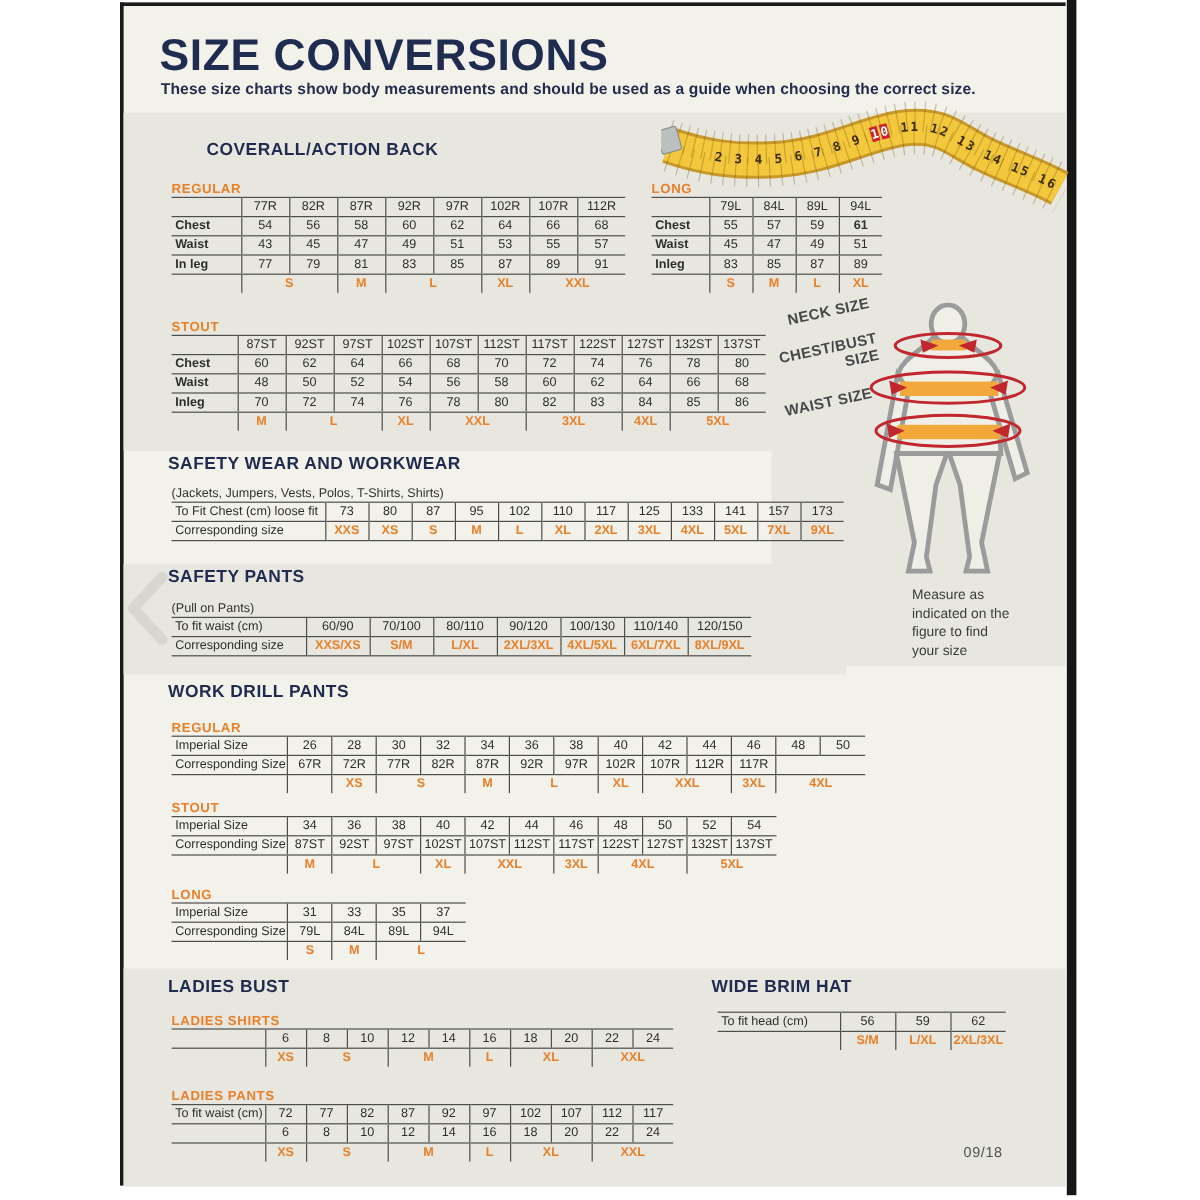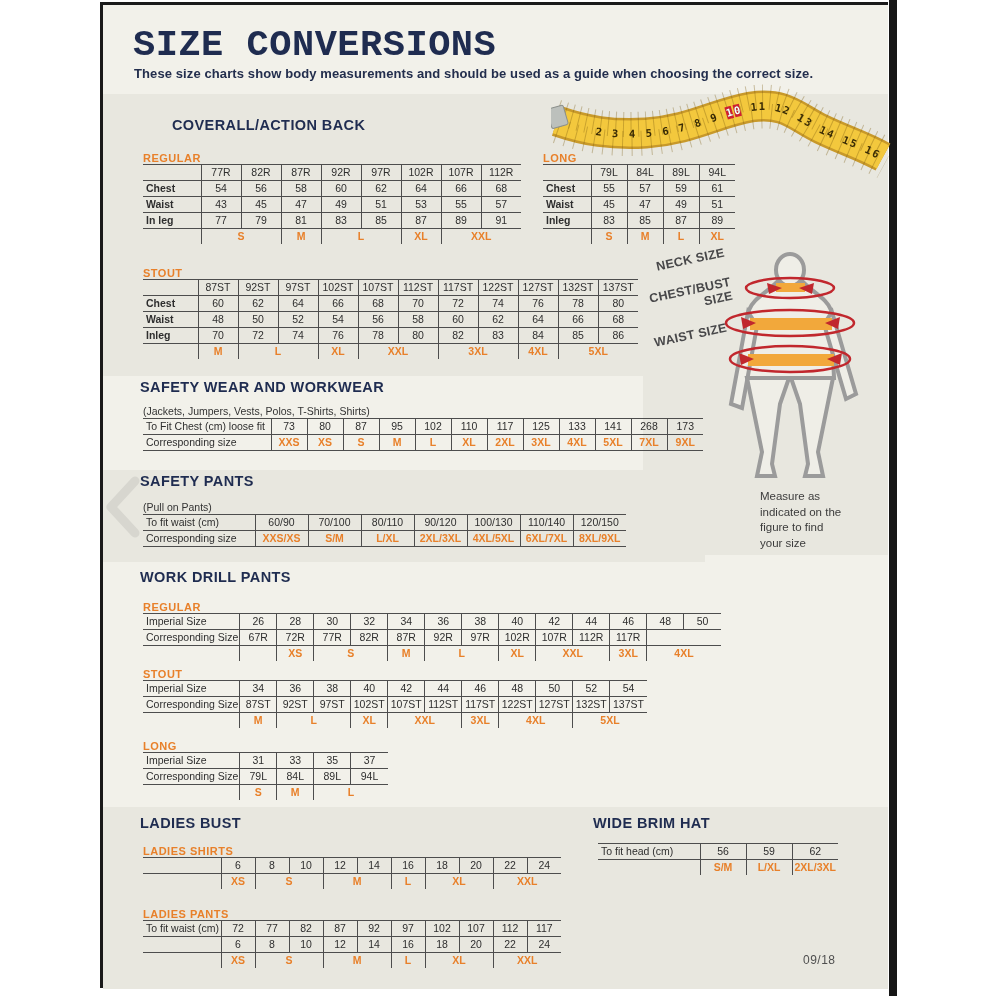--- a/index.html
+++ b/index.html
@@ -6,21 +6,21 @@
     --navy:#1f2c50; --orange:#e8802a; --bordc:#4d4d4d; --txt:#2e2e2e;
     --page:#f2f1ea; --band:#e8e7df; --ink:#1a1a1a;
   }
   *{box-sizing:border-box; margin:0; padding:0;}
   html,body{width:1000px; height:1000px; background:#fff; font-family:"Liberation Sans",sans-serif; position:relative; overflow:hidden;}
   .page{position:absolute; left:100px; top:2px; width:788px; height:986px; background:var(--page);
         border-left:3px solid var(--ink); border-top:3px solid var(--ink);}
   .right-bar{position:absolute; left:889px; top:0; width:8px; height:996px; background:#161616;}
   .band{position:absolute; background:var(--band);}
   .abs{position:absolute;}
-  h1.title{font-size:37px; font-weight:bold; color:var(--navy); letter-spacing:.5px; line-height:1;font-family:Liberation Mono, monospace;}
+  h1.title{font-size:37px; font-weight:bold; color:var(--navy); letter-spacing:.5px; line-height:1;}
   .subtitle{font-size:13px; font-weight:bold; color:#232e4d; letter-spacing:.1px;}
   h2.sec{font-size:14.5px; font-weight:bold; color:var(--navy); letter-spacing:.4px;}
   .olabel{font-size:11px; font-weight:bold; color:var(--orange); letter-spacing:.5px;}
   .note{font-size:10.5px; color:#333;}
   table.sz{border-collapse:collapse; table-layout:fixed;}
   .sz td{height:16px; font-size:10.5px; color:var(--txt); text-align:center; padding:0 1px; line-height:1;
          border-top:1px solid var(--bordc); white-space:nowrap; overflow:hidden;}
   .sz td.lbl{text-align:left; padding-left:3px;}
   .sz td.b{font-weight:bold;margin-top:32px;}
   .sz td.val{border-left:1px solid var(--bordc);}
@@ -140,21 +140,21 @@
             <td class="val" style="width: 36px;">79L</td>
             <td class="val" style="width: 36px;">84L</td>
             <td class="val" style="width: 36px;">89L</td>
             <td class="val" style="width: 36px;">94L</td>
           </tr>
           <tr>
             <td class="lbl b" style="width: 48px;">Chest</td>
             <td class="val" style="width: 36px;">55</td>
             <td class="val" style="width: 36px;">57</td>
             <td class="val" style="width: 36px;">59</td>
-            <td class="val" style="width: 36px;">61</td>
+            <td class="val" style="width: 36px; font-weight: bold;">61</td>
           </tr>
           <tr>
             <td class="lbl b" style="width: 48px;">Waist</td>
             <td class="val" style="width: 36px;">45</td>
             <td class="val" style="width: 36px;">47</td>
             <td class="val" style="width: 36px;">49</td>
             <td class="val" style="width: 36px;">51</td>
           </tr>
           <tr class="lastrow">
             <td class="lbl b" style="width: 48px;">Inleg</td>
@@ -258,21 +258,21 @@
             <td class="val" style="width: 36px;">73</td>
             <td class="val" style="width: 36px;">80</td>
             <td class="val" style="width: 36px;">87</td>
             <td class="val" style="width: 36px;">95</td>
             <td class="val" style="width: 36px;">102</td>
             <td class="val" style="width: 36px;">110</td>
             <td class="val" style="width: 36px;">117</td>
             <td class="val" style="width: 36px;">125</td>
             <td class="val" style="width: 36px;">133</td>
             <td class="val" style="width: 36px;">141</td>
-            <td class="val" style="width: 36px;">268</td>
+            <td class="val" style="width: 36px;">157</td>
             <td class="val" style="width: 36px;">173</td>
           </tr>
           <tr class="lastrow">
             <td class="lbl" style="width: 128px;">Corresponding size</td>
             <td class="val org" style="width: 36px;">XXS</td>
             <td class="val org" style="width: 36px;">XS</td>
             <td class="val org" style="width: 36px;">S</td>
             <td class="val org" style="width: 36px;">M</td>
             <td class="val org" style="width: 36px;">L</td>
             <td class="val org" style="width: 36px;">XL</td>

